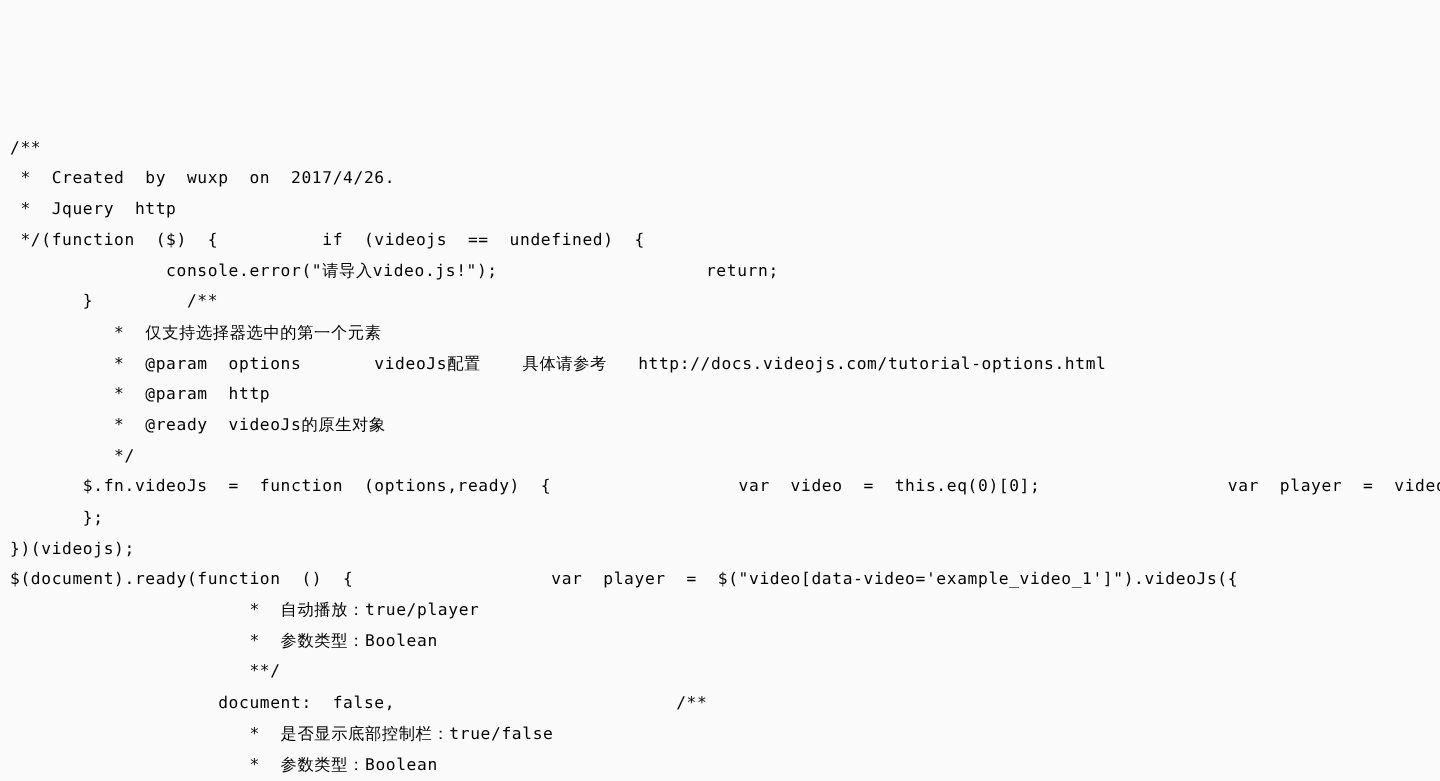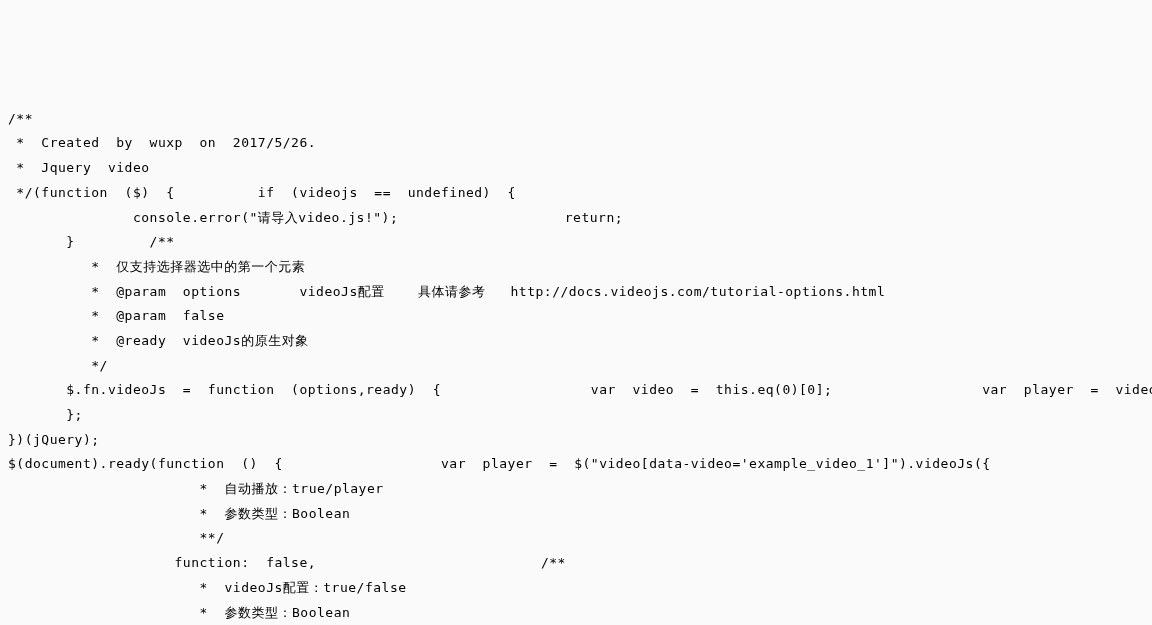--- a/index.html
+++ b/index.html
@@ -17,39 +17,39 @@
   .code-block {
     white-space: pre;
   }
 </style>
 </head>
 <body>
 
 
 
 <div class="code-block"><span>/**</span>
-<span> *  Created  by  wuxp  on  2017/5/26.</span>
-<span> *  Jquery  video</span>
+<span> *  Created  by  wuxp  on  2017/4/26.</span>
+<span> *  Jquery  http</span>
 <span> */(function  ($)  {          if  (videojs  ==  undefined)  {</span>
 <span>               console.error("请导入video.js!");                    return;</span>
 <span>       }         /**</span>
 <span>          *  仅支持选择器选中的第一个元素</span>
 <span>          *  @param  options       videoJs配置    具体请参考   http://docs.videojs.com/tutorial-options.html</span>
-<span>          *  @param  false</span>
+<span>          *  @param  http</span>
 <span>          *  @ready  videoJs的原生对象</span>
 <span>          */</span>
 <span>       $.fn.videoJs  =  function  (options,ready)  {                  var  video  =  this.eq(0)[0];                  var  player  =  videojs(video,   options,ready);</span>
 <span>       };</span>
-<span>})(jQuery);</span>
+<span>})(videojs);</span>
 <span>$(document).ready(function  ()  {                   var  player  =  $("video[data-video='example_video_1']").videoJs({                            /**</span>
 <span>                       *  自动播放：true/player</span>
 <span>                       *  参数类型：Boolean</span>
 <span>                       **/</span>
-<span>                    function:  false,                           /**</span>
-<span>                       *  videoJs配置：true/false</span>
+<span>                    document:  false,                           /**</span>
+<span>                       *  是否显示底部控制栏：true/false</span>
 <span>                       *  参数类型：Boolean</span>
 
 
 
 </div>
 
 
 
 
 </body></html>

